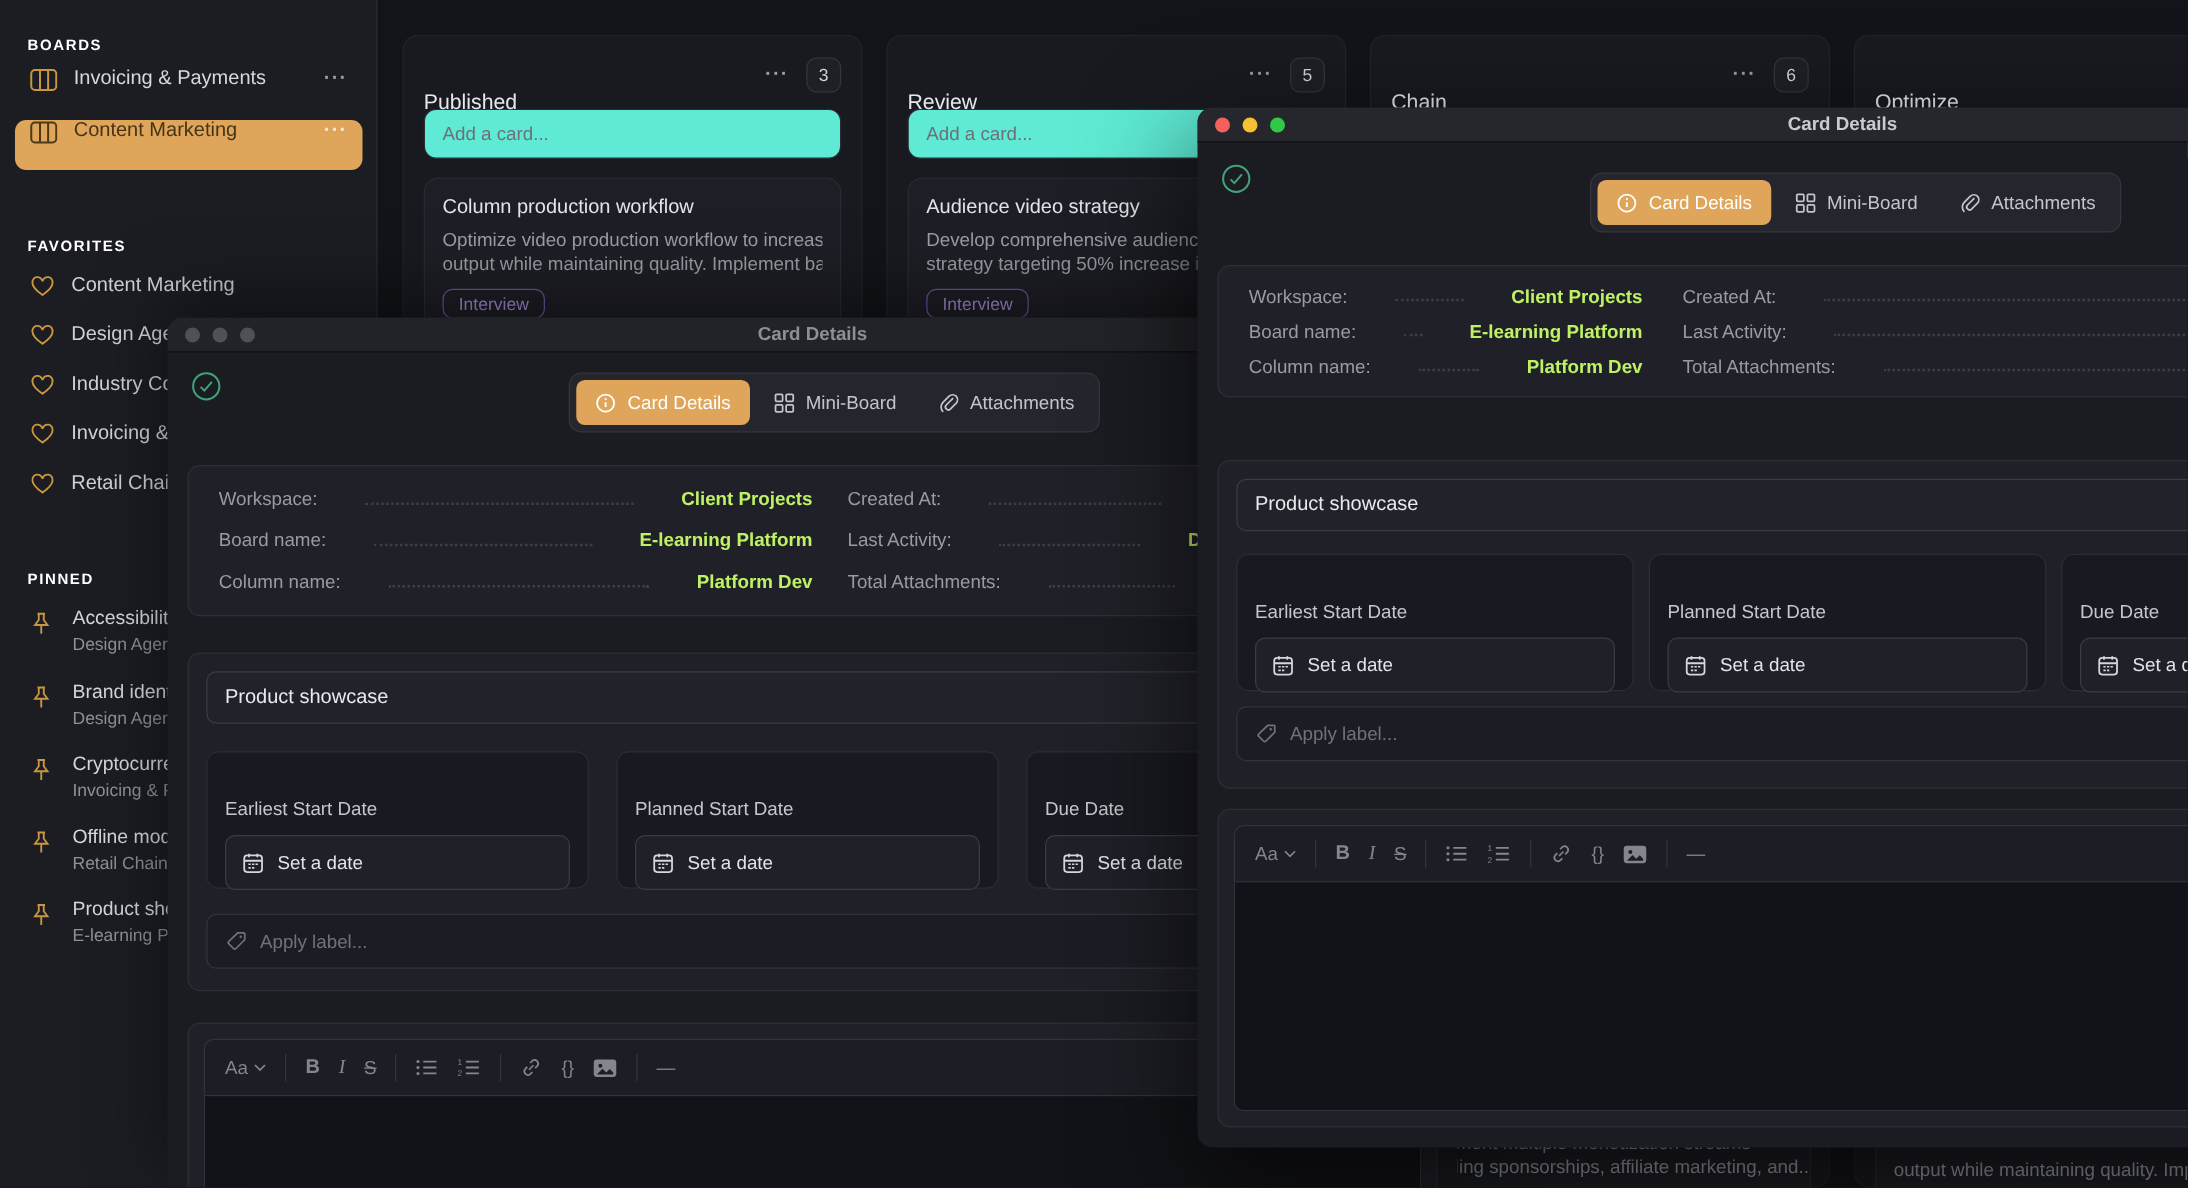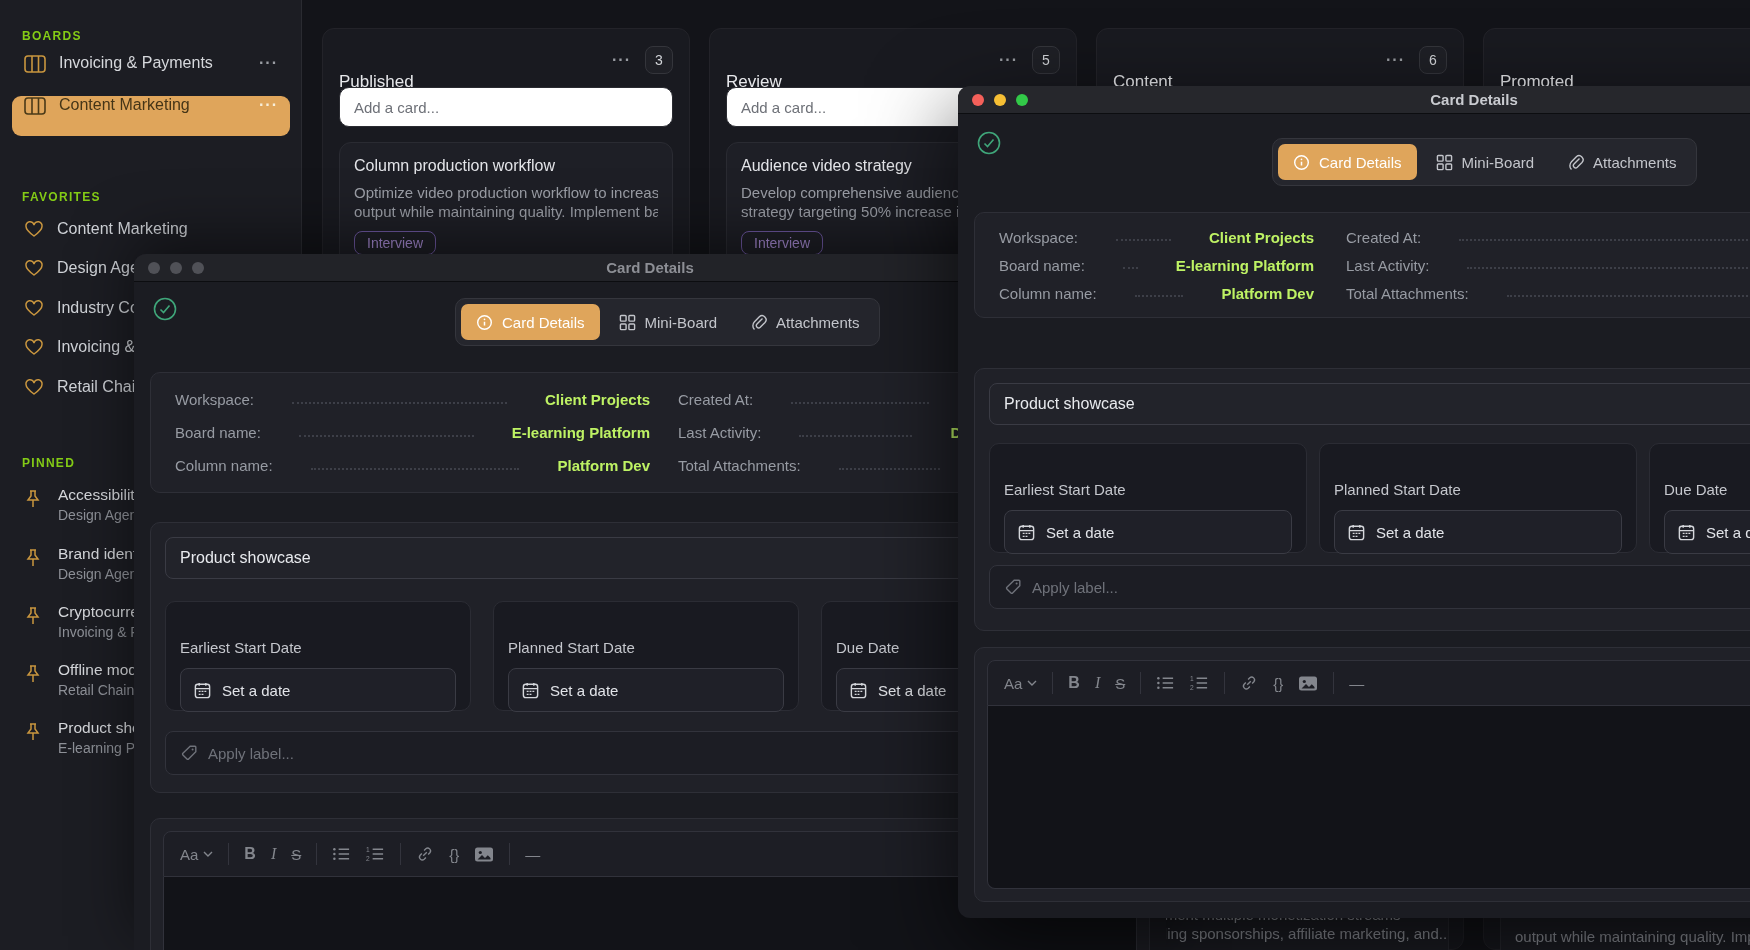--- a/index.html
+++ b/index.html
@@ -2,21 +2,21 @@
 <html><head>
 <meta charset="utf-8">
 <style>
   * { margin:0; padding:0; box-sizing:border-box; }
   html,body { width:1750px; height:950px; overflow:hidden; }
   body { position:relative; background:#131419; font-family:"Liberation Sans", sans-serif; }
 
   
   #sidebar { position:absolute; left:0; top:0; width:302px; height:950px;
              background:#1c1d23; border-right:1px solid #2a2b31; z-index:1; }
-  .sec { position:absolute; left:22px; font-size:12px; font-weight:700; letter-spacing:1.3px; color:#84cc16; }
+  .sec { position:absolute; left:22px; font-size:12px; font-weight:700; letter-spacing:1.3px; color:#ffffff; }
   .brow { position:absolute; left:12px; width:278px; height:40px; border-radius:9px;
           display:flex; align-items:flex-start; padding:0 12px; }
   .brow .bicon { margin-right:13px; display:flex; color:#c9963f; }
   .brow .blabel { font-size:16px; color:#d6d8dc; }
   .brow .bmenu { margin-left:auto; color:#9a9da3; font-size:16px; font-weight:700; letter-spacing:1px; }
   .brow.active { background:#dfa55b; }
   .brow.active .bicon { color:#4a3a18; }
   .brow.active .blabel { color:#453517; font-weight:500; }
   .brow.active .bmenu { color:#f7eeda; }
   .frow { position:absolute; left:12px; width:278px; height:38px; display:flex; align-items:center; padding:0 12px; }
@@ -32,21 +32,21 @@
   #topstrip { height:15px; border-bottom:1px solid #26272e; position:relative; overflow:hidden; }
   #fragment-top { position:absolute; left:54px; top:-6px; font-size:13px; color:#7e8188; text-decoration:line-through; white-space:nowrap; }
   #cols { position:absolute; top:28px; left:20px; display:flex; gap:19px; }
   .col { width:368px; height:922px; background:#191a20; border:1px solid #232329; border-radius:12px;
          padding:16px; position:relative; flex-shrink:0; }
   .chead { display:flex; align-items:center; height:30px; }
   .ctitle { font-size:17px; color:#e7e8eb; font-weight:500;margin-top:44px; }
   .cmenu { margin-left:auto; color:#999ca2; font-size:16px; font-weight:700; letter-spacing:1px; }
   .badge { margin-left:14px; width:28px; height:28px; border:1px solid #34353b; background:#1f2026;
            border-radius:8px; display:flex; align-items:center; justify-content:center; font-size:14px; color:#d2d4d8; flex-shrink:0; }
-  .addcard { margin-top:12px; height:40px; background:#ffffff; border:1px solid #2a2b31; border-radius:10px;
+  .addcard { margin-top:12px; height:40px; background:#5eead4; border:1px solid #2a2b31; border-radius:10px;
              display:flex; align-items:center; padding:0 14px; color:#6d7077; font-size:15px; }
   .card { margin-top:15px; background:#1e1f26; border:1px solid #2a2b32; border-radius:12px; padding:14px; }
   .cardtitle { font-size:16px; color:#e3e4e8; font-weight:500; }
   .carddesc { margin-top:8px; font-size:15px; color:#9b9ea6; line-height:19px; white-space:nowrap; overflow:hidden; }
   .tag { display:inline-block; margin-top:10px; padding:3px 12px; border:1px solid #6d57a0; color:#a78bd4;
          border-radius:8px; font-size:14px; }
   .fragcard { position:absolute; left:16px; top:849px; width:336px; height:160px; background:#1e1f26;
               border:1px solid #2a2b32; border-radius:12px; overflow:hidden; }
   .fragline { position:absolute; left:14px; width:340px; font-size:15px; color:#9b9ea6; line-height:19px; white-space:nowrap; }
 
@@ -279,34 +279,34 @@
         <div class="carddesc">
           <span>Develop comprehensive audience growth</span><br>
           <span>strategy targeting 50% increase in...</span>
         </div>
         <span class="tag">Interview</span>
       </div>
     </div>
 
     <div class="col">
       <div class="chead">
-        <span class="ctitle">Content</span>
+        <span class="ctitle">Chain</span>
         <span class="cmenu">···</span>
         <span class="badge">6</span>
       </div>
       <div class="addcard">Add a card...</div>
       <div class="fragcard">
         <span class="fragline" style="top:26px">Implement multiple monetization streams</span>
         <span class="fragline" style="top:45px">including sponsorships, affiliate marketing, and...</span>
       </div>
     </div>
 
     <div class="col">
       <div class="chead">
-        <span class="ctitle">Promoted</span>
+        <span class="ctitle">Optimize</span>
 
       </div>
       <div class="addcard">Add a card...</div>
       <div class="fragcard">
         <span class="fragline" style="top:48px">output while maintaining quality. Imp</span>
       </div>
     </div>
 
   </div>
 </div>

